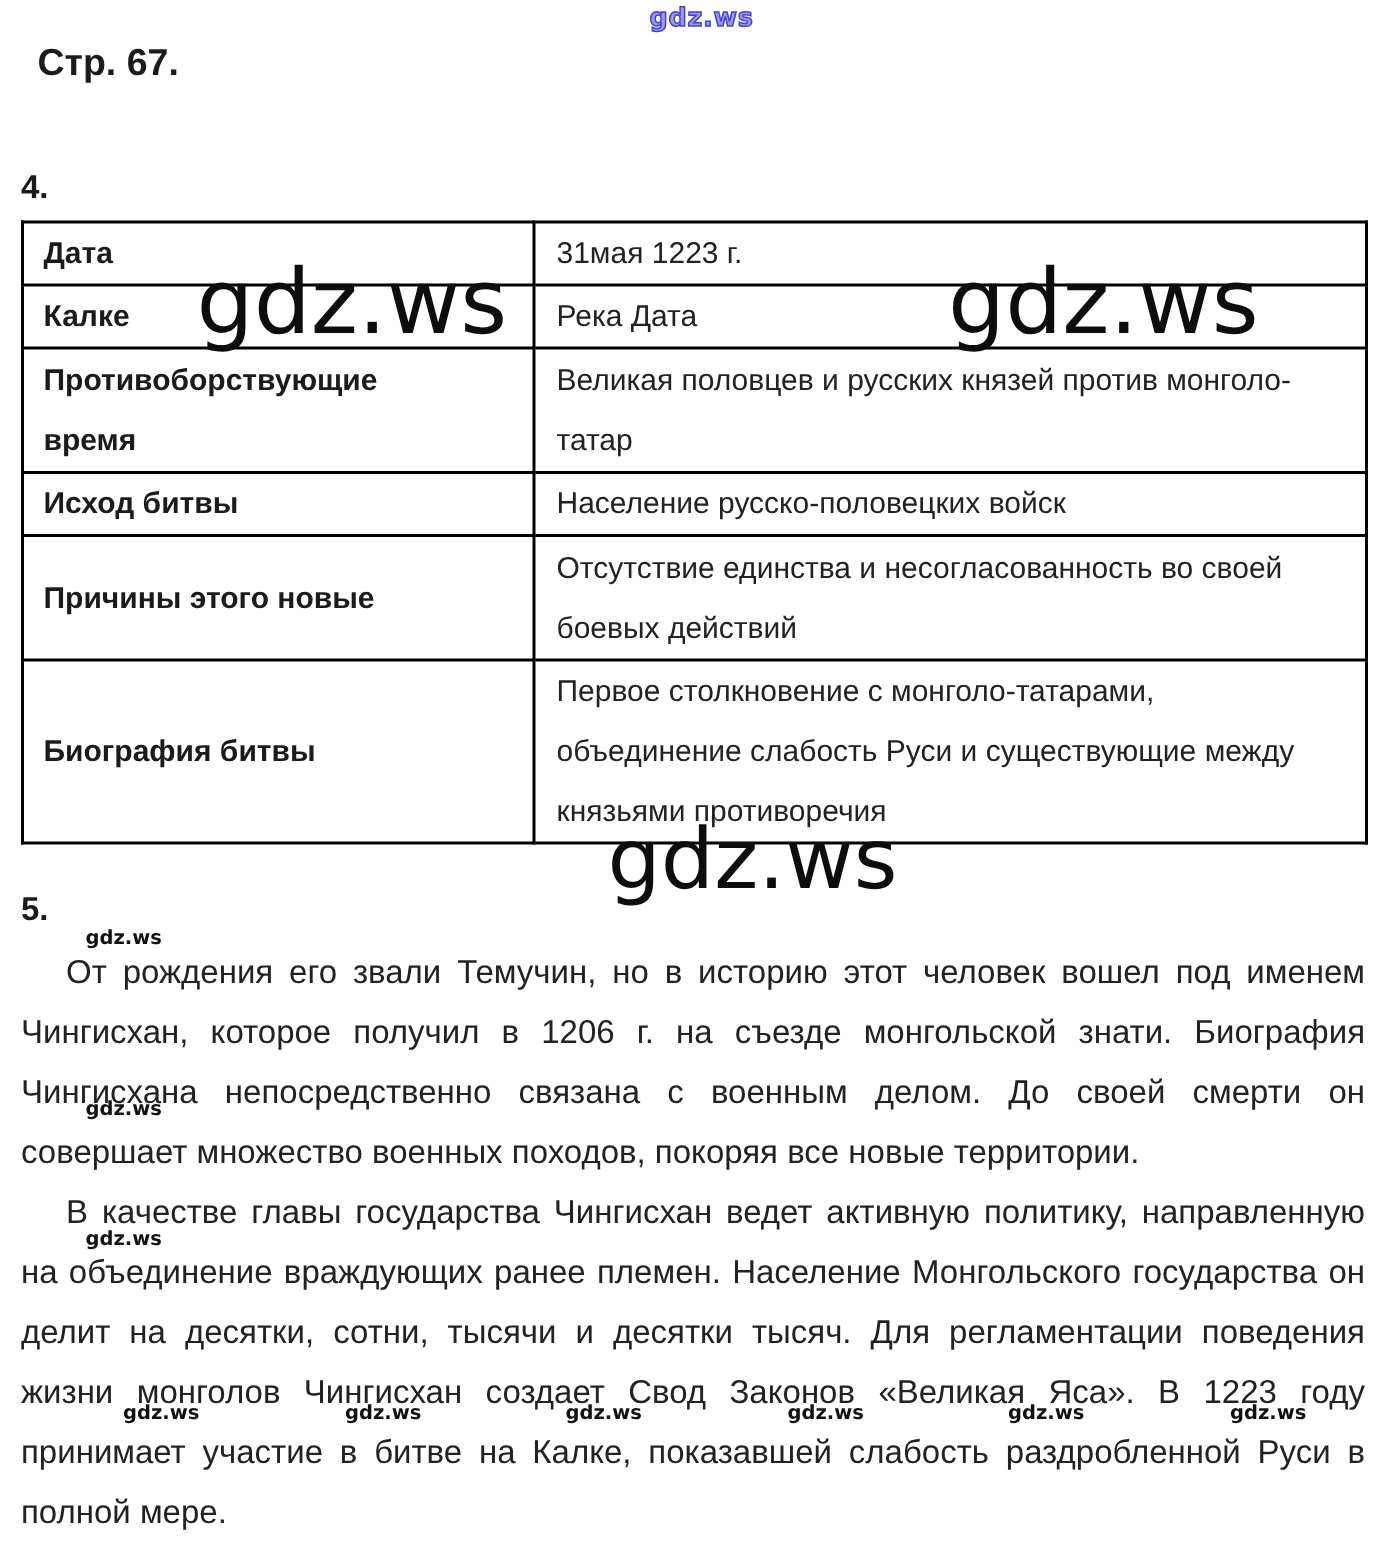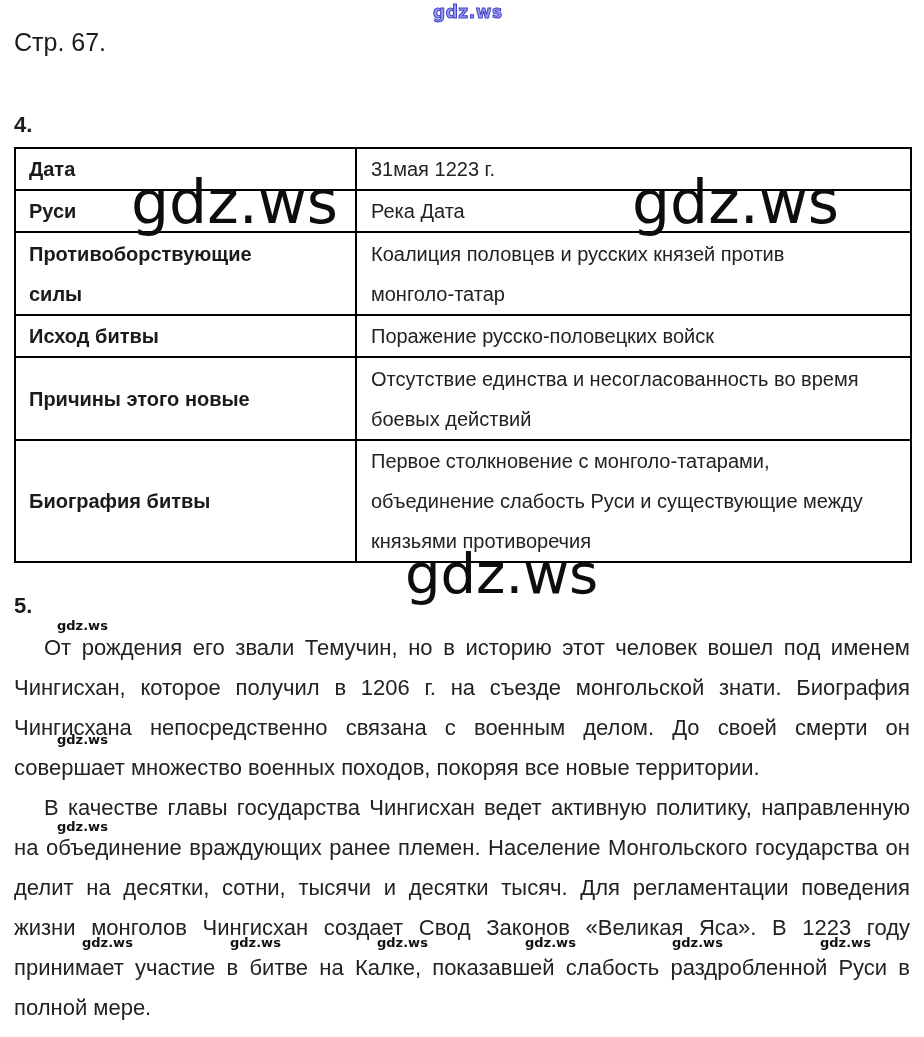--- a/index.html
+++ b/index.html
@@ -46,24 +46,24 @@
     font-size: 13px;
     font-weight: 700;
     color: #111111;
     line-height: 1;
     z-index: 5;
     white-space: nowrap;
   }
   
   .page-heading {
     position: absolute;
-    left: 14px;
+    left: 25px;
     top: 28px;
     font-size: 25px;
-    font-weight: 400;
+    font-weight: 700;
     color: #1b1b1b;
   }
   .task-label {
     position: absolute;
     left: 14px;
     font-size: 22px;
     font-weight: 700;
     color: #1b1b1b;
   }
   .task-4 { top: 112px; }
@@ -132,41 +132,41 @@
       <col class="c2">
     </colgroup>
   <tbody>
     <tr class="r0">
       <td class="lbl">Дата</td>
       <td class="val">
           <div class="valwrap">31мая 1223 г.</div>
         </td>
     </tr>
     <tr class="r1">
-      <td class="lbl">Руси</td>
+      <td class="lbl">Калке</td>
       <td class="val">
           <div class="valwrap">Река Дата</div>
         </td>
     </tr>
     <tr class="r2">
-      <td class="lbl">Противоборствующие силы</td>
+      <td class="lbl">Противоборствующие время</td>
       <td class="val">
-          <div class="valwrap">Коалиция половцев и русских князей против монголо-татар</div>
+          <div class="valwrap">Великая половцев и русских князей против монголо-татар</div>
         </td>
     </tr>
     <tr class="r3">
       <td class="lbl">Исход битвы</td>
       <td class="val">
-          <div class="valwrap">Поражение русско-половецких войск</div>
+          <div class="valwrap">Население русско-половецких войск</div>
         </td>
     </tr>
     <tr class="r4">
       <td class="lbl">Причины этого новые</td>
       <td class="val">
-          <div class="valwrap">Отсутствие единства и несогласованность во время боевых действий</div>
+          <div class="valwrap">Отсутствие единства и несогласованность во своей боевых действий</div>
         </td>
     </tr>
     <tr class="r5">
       <td class="lbl">Биография битвы</td>
       <td class="val">
           <div class="valwrap">Первое столкновение с монголо-татарами, объединение слабость Руси и существующие между князьями противоречия</div>
         </td>
     </tr>
   </tbody>
 </table>

